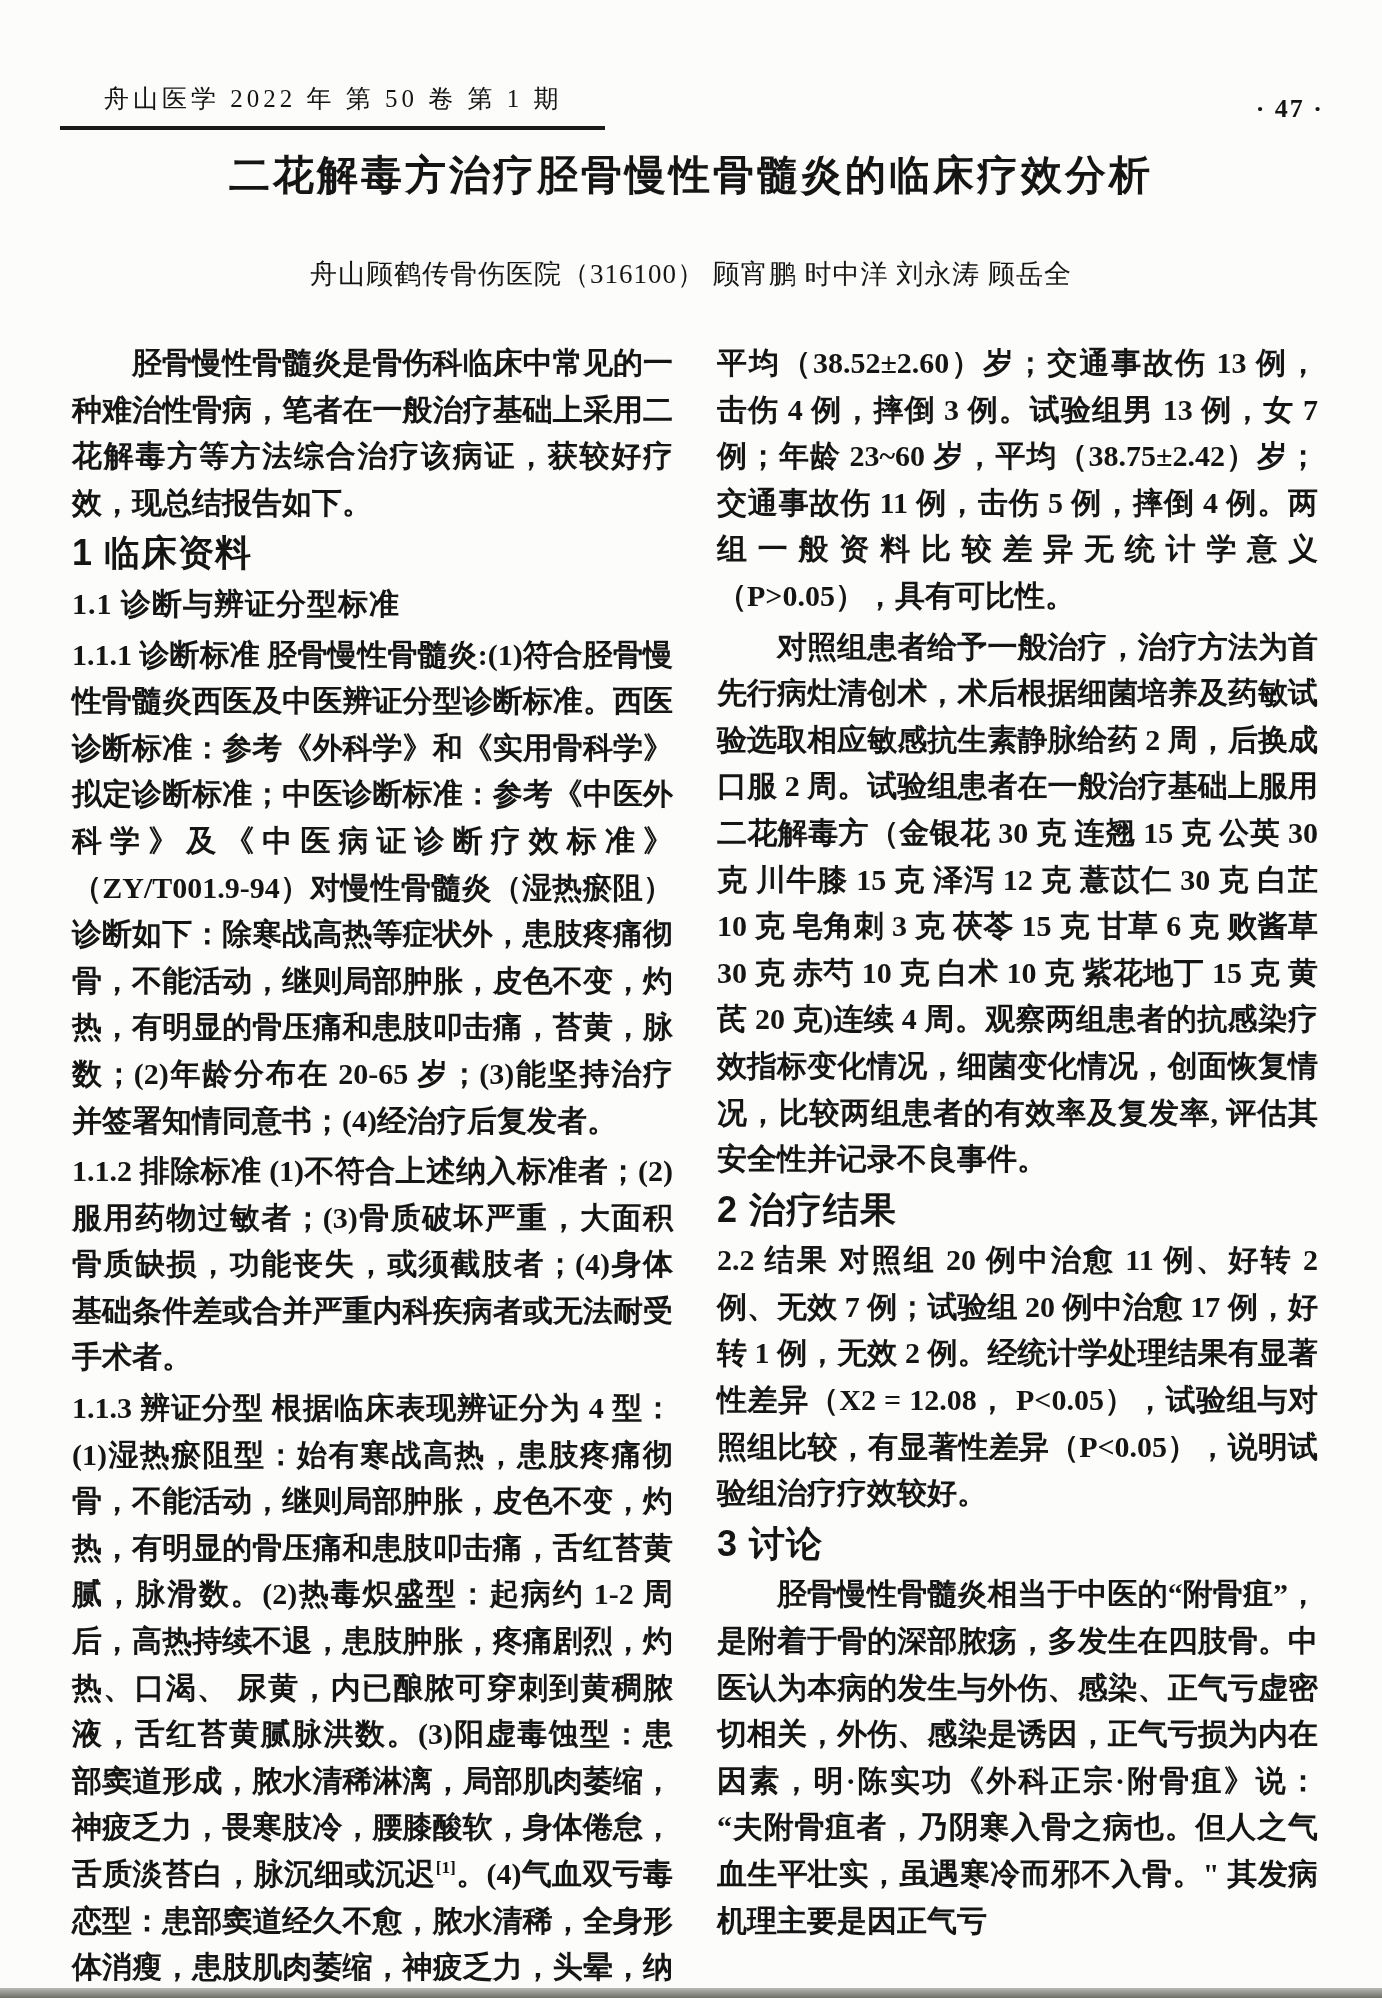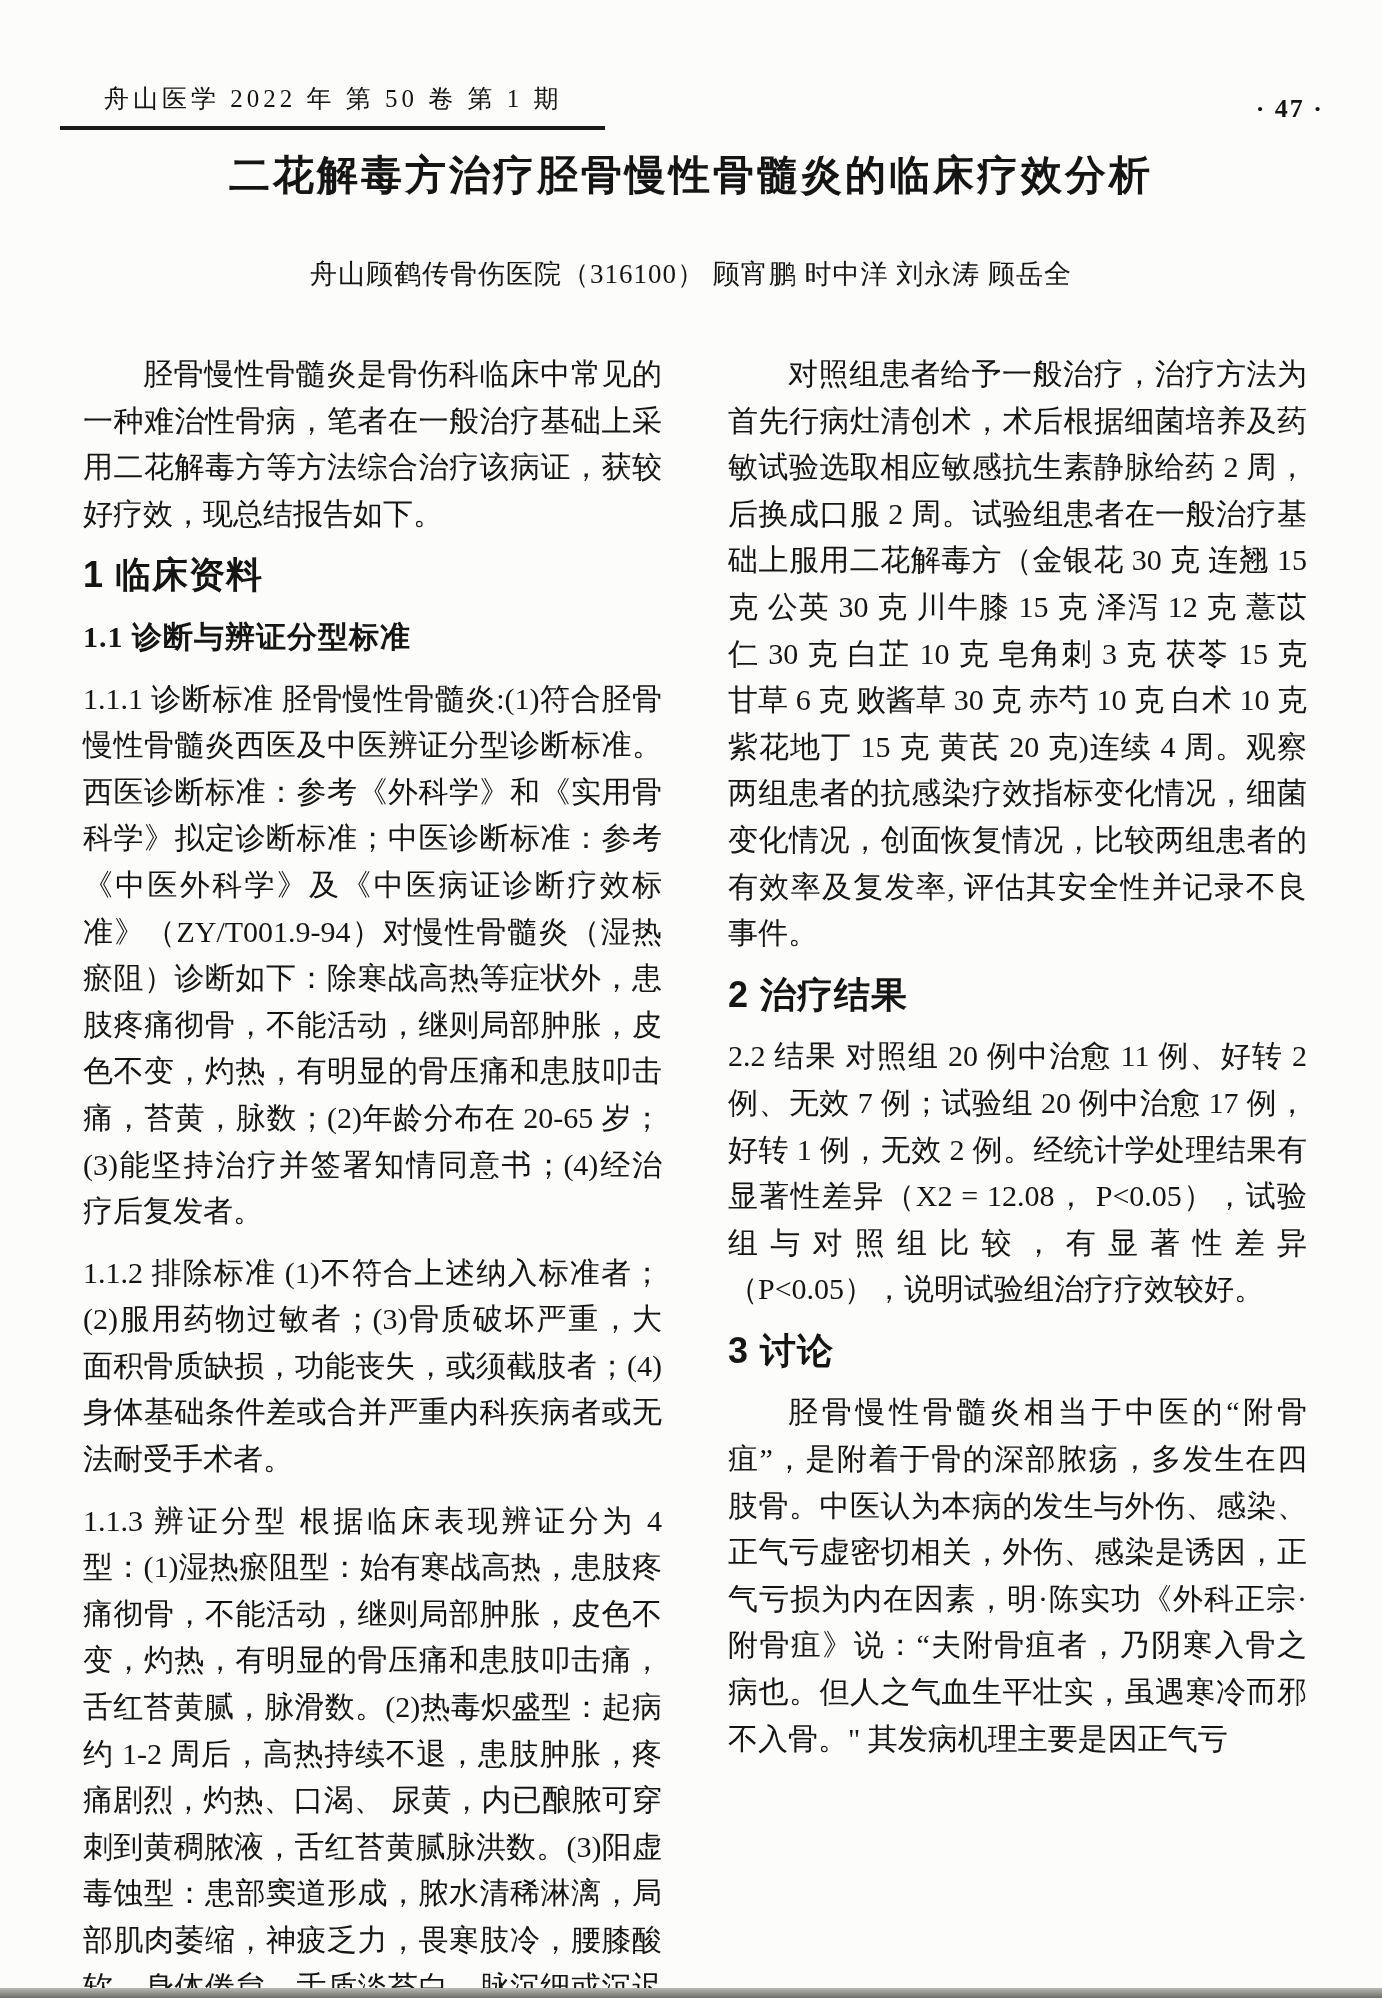--- a/index.html
+++ b/index.html
@@ -35,21 +35,21 @@
   .author-line{
     position:absolute;top:256px;left:0;width:100%;
     text-align:center;font-size:27px;letter-spacing:1px;
   }
   
   .body-cols{
     position:absolute;top:336px;left:68px;right:60px;
     display:flex;gap:36px;
   }
   .col{flex:1 1 0;font-size:30px;line-height:46.6px;text-align:justify;}
-  .col p,.col h3{margin:15px;padding:0;}
+  .col p,.col h3{margin:4px;padding:0;font-weight:bold;}
   .para{text-justify:inter-ideograph;}
   .ind{text-indent:2em;}
   .sec-h{
     font-family:"Liberation Sans", sans-serif;
     font-weight:700;font-size:36px;line-height:46.6px;
     letter-spacing:1px;
   }
   .sub-h{font-weight:600;letter-spacing:1px;}
   sup{font-size:0.58em;line-height:0;vertical-align:super;letter-spacing:0;}
   
@@ -78,20 +78,21 @@
       <p class="para ind">胫骨慢性骨髓炎是骨伤科临床中常见的一种难治性骨病，笔者在一般治疗基础上采用二花解毒方等方法综合治疗该病证，获较好疗效，现总结报告如下。</p>
       <h3 class="sec-h">1 临床资料</h3>
       <p class="para sub-h">1.1 诊断与辨证分型标准</p>
       <p class="para">1.1.1 诊断标准 胫骨慢性骨髓炎:(1)符合胫骨慢性骨髓炎西医及中医辨证分型诊断标准。西医诊断标准：参考《外科学》和《实用骨科学》拟定诊断标准；中医诊断标准：参考《中医外科学》及《中医病证诊断疗效标准》（ZY/T001.9-94）对慢性骨髓炎（湿热瘀阻）诊断如下：除寒战高热等症状外，患肢疼痛彻骨，不能活动，继则局部肿胀，皮色不变，灼热，有明显的骨压痛和患肢叩击痛，苔黄，脉数；(2)年龄分布在 20-65 岁；(3)能坚持治疗并签署知情同意书；(4)经治疗后复发者。</p>
       <p class="para">1.1.2 排除标准 (1)不符合上述纳入标准者；(2)服用药物过敏者；(3)骨质破坏严重，大面积骨质缺损，功能丧失，或须截肢者；(4)身体基础条件差或合并严重内科疾病者或无法耐受手术者。</p>
       <p class="para">1.1.3 辨证分型 根据临床表现辨证分为 4 型：(1)湿热瘀阻型：始有寒战高热，患肢疼痛彻骨，不能活动，继则局部肿胀，皮色不变，灼热，有明显的骨压痛和患肢叩击痛，舌红苔黄腻，脉滑数。(2)热毒炽盛型：起病约 1-2 周后，高热持续不退，患肢肿胀，疼痛剧烈，灼热、口渴、 尿黄，内已酿脓可穿刺到黄稠脓液，舌红苔黄腻脉洪数。(3)阳虚毒蚀型：患部窦道形成，脓水清稀淋漓，局部肌肉萎缩，神疲乏力，畏寒肢冷，腰膝酸软，身体倦怠，舌质淡苔白，脉沉细或沉迟<sup>[1]</sup>。(4)气血双亏毒恋型：患部窦道经久不愈，脓水清稀，全身形体消瘦，患肢肌肉萎缩，神疲乏力，头晕，纳食减少，面色爪甲少华，心悸，舌淡苔白，脉细弱。</p>
 
     </div>
 
     <div class="col">
+      <p class="para">平均（38.52±2.60）岁；交通事故伤 13 例，击伤 4 例，摔倒 3 例。试验组男 13 例，女 7 例；年龄 23~60 岁，平均（38.75±2.42）岁；交通事故伤 11 例，击伤 5 例，摔倒 4 例。两组一般资料比较差异无统计学意义（P&gt;0.05），具有可比性。</p>
       <p class="para ind">对照组患者给予一般治疗，治疗方法为首先行病灶清创术，术后根据细菌培养及药敏试验选取相应敏感抗生素静脉给药 2 周，后换成口服 2 周。试验组患者在一般治疗基础上服用二花解毒方（金银花 30 克 连翘 15 克 公英 30 克 川牛膝 15 克 泽泻 12 克 薏苡仁 30 克 白芷 10 克 皂角刺 3 克 茯苓 15 克 甘草 6 克 败酱草 30 克 赤芍 10 克 白术 10 克 紫花地丁 15 克 黄芪 20 克)连续 4 周。观察两组患者的抗感染疗效指标变化情况，细菌变化情况，创面恢复情况，比较两组患者的有效率及复发率, 评估其安全性并记录不良事件。</p>
       <h3 class="sec-h">2 治疗结果</h3>
       <p class="para">2.2 结果  对照组 20 例中治愈 11 例、好转 2 例、无效 7 例；试验组 20 例中治愈 17 例，好转 1 例，无效 2 例。经统计学处理结果有显著性差异（X2 = 12.08，  P&lt;0.05），试验组与对照组比较，有显著性差异（P&lt;0.05），说明试验组治疗疗效较好。</p>
       <h3 class="sec-h">3 讨论</h3>
       <p class="para ind">胫骨慢性骨髓炎相当于中医的“附骨疽”，是附着于骨的深部脓疡，多发生在四肢骨。中医认为本病的发生与外伤、感染、正气亏虚密切相关，外伤、感染是诱因，正气亏损为内在因素，明·陈实功《外科正宗·附骨疽》说：“夫附骨疽者，乃阴寒入骨之病也。但人之气血生平壮实，虽遇寒冷而邪不入骨。" 其发病机理主要是因正气亏</p>
     </div>
 
   </div>
 
   <div class="scan-edge"></div>

